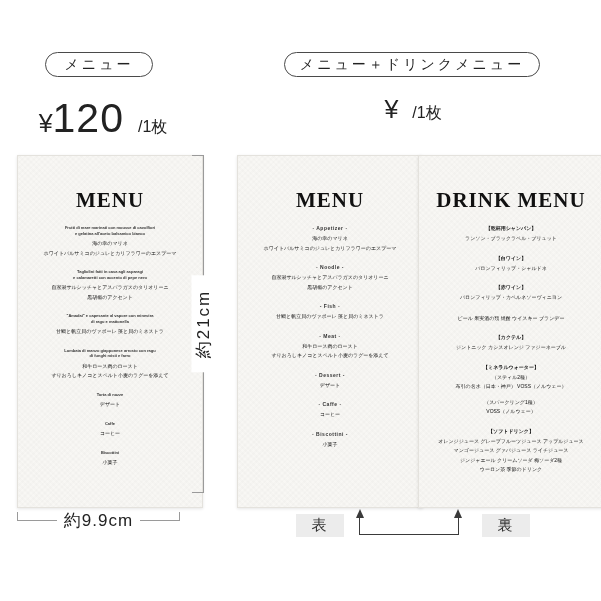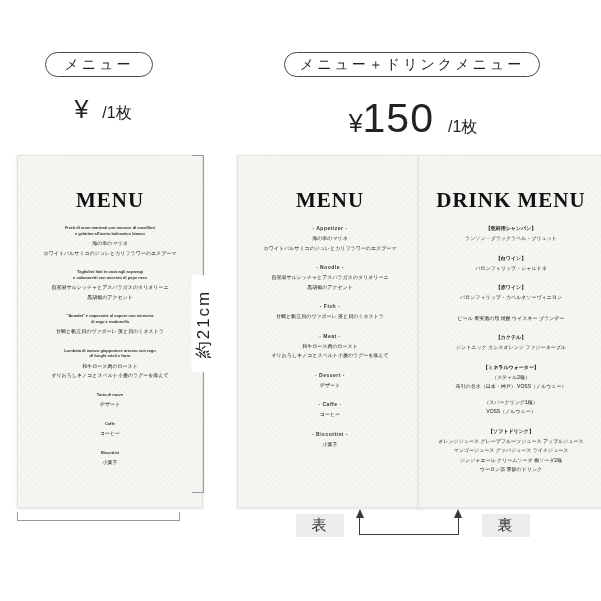--- a/index.html
+++ b/index.html
@@ -79,25 +79,25 @@
 
   <div class="tag tag-right">
     <span>メニュー＋ドリンクメニュー</span>
   </div>
   <div class="tag tag-left">
     <span>メニュー</span>
   </div>
 
   <div class="price price-left">
     <span class="yen">¥</span>
+    <span class="amt">120</span>
     <span class="per">/1枚</span>
   </div>
   <div class="price price-right">
     <span class="yen">¥</span>
-    <span class="amt">150</span>
     <span class="per">/1枚</span>
   </div>
 
   <div class="card card-1">
       <div class="ln title">MENU</div>
       <div class="ln it blk">Frutti di mare marinati con mousse di cavolfiori</div>
       <div class="ln it">e gelatina all'aceto balsamico bianco</div>
       <div class="ln jp">海の幸のマリネ</div>
       <div class="ln jp">ホワイトバルサミコのジュレとカリフラワーのエスプーマ</div>
       <div class="ln it blk">Tagliolini fatti in casa agli asparagi</div>
@@ -165,20 +165,21 @@
 
   <div class="dim-v">
     <div class="vline"></div>
     <div class="tick t"></div>
     <div class="tick b"></div>
     <div class="vlabel">約21cm</div>
   </div>
 
   <div class="dim-h">
     <div class="seg l"></div>
+    <div class="hlabel">約9.9cm</div>
     <div class="seg r"></div>
   </div>
 
   <div class="face face-front">表</div>
   <div class="connector">
     <div class="u"></div>
     <div class="arrowhead l"></div>
     <div class="arrowhead r"></div>
   </div>
   <div class="face face-back">裏</div>

